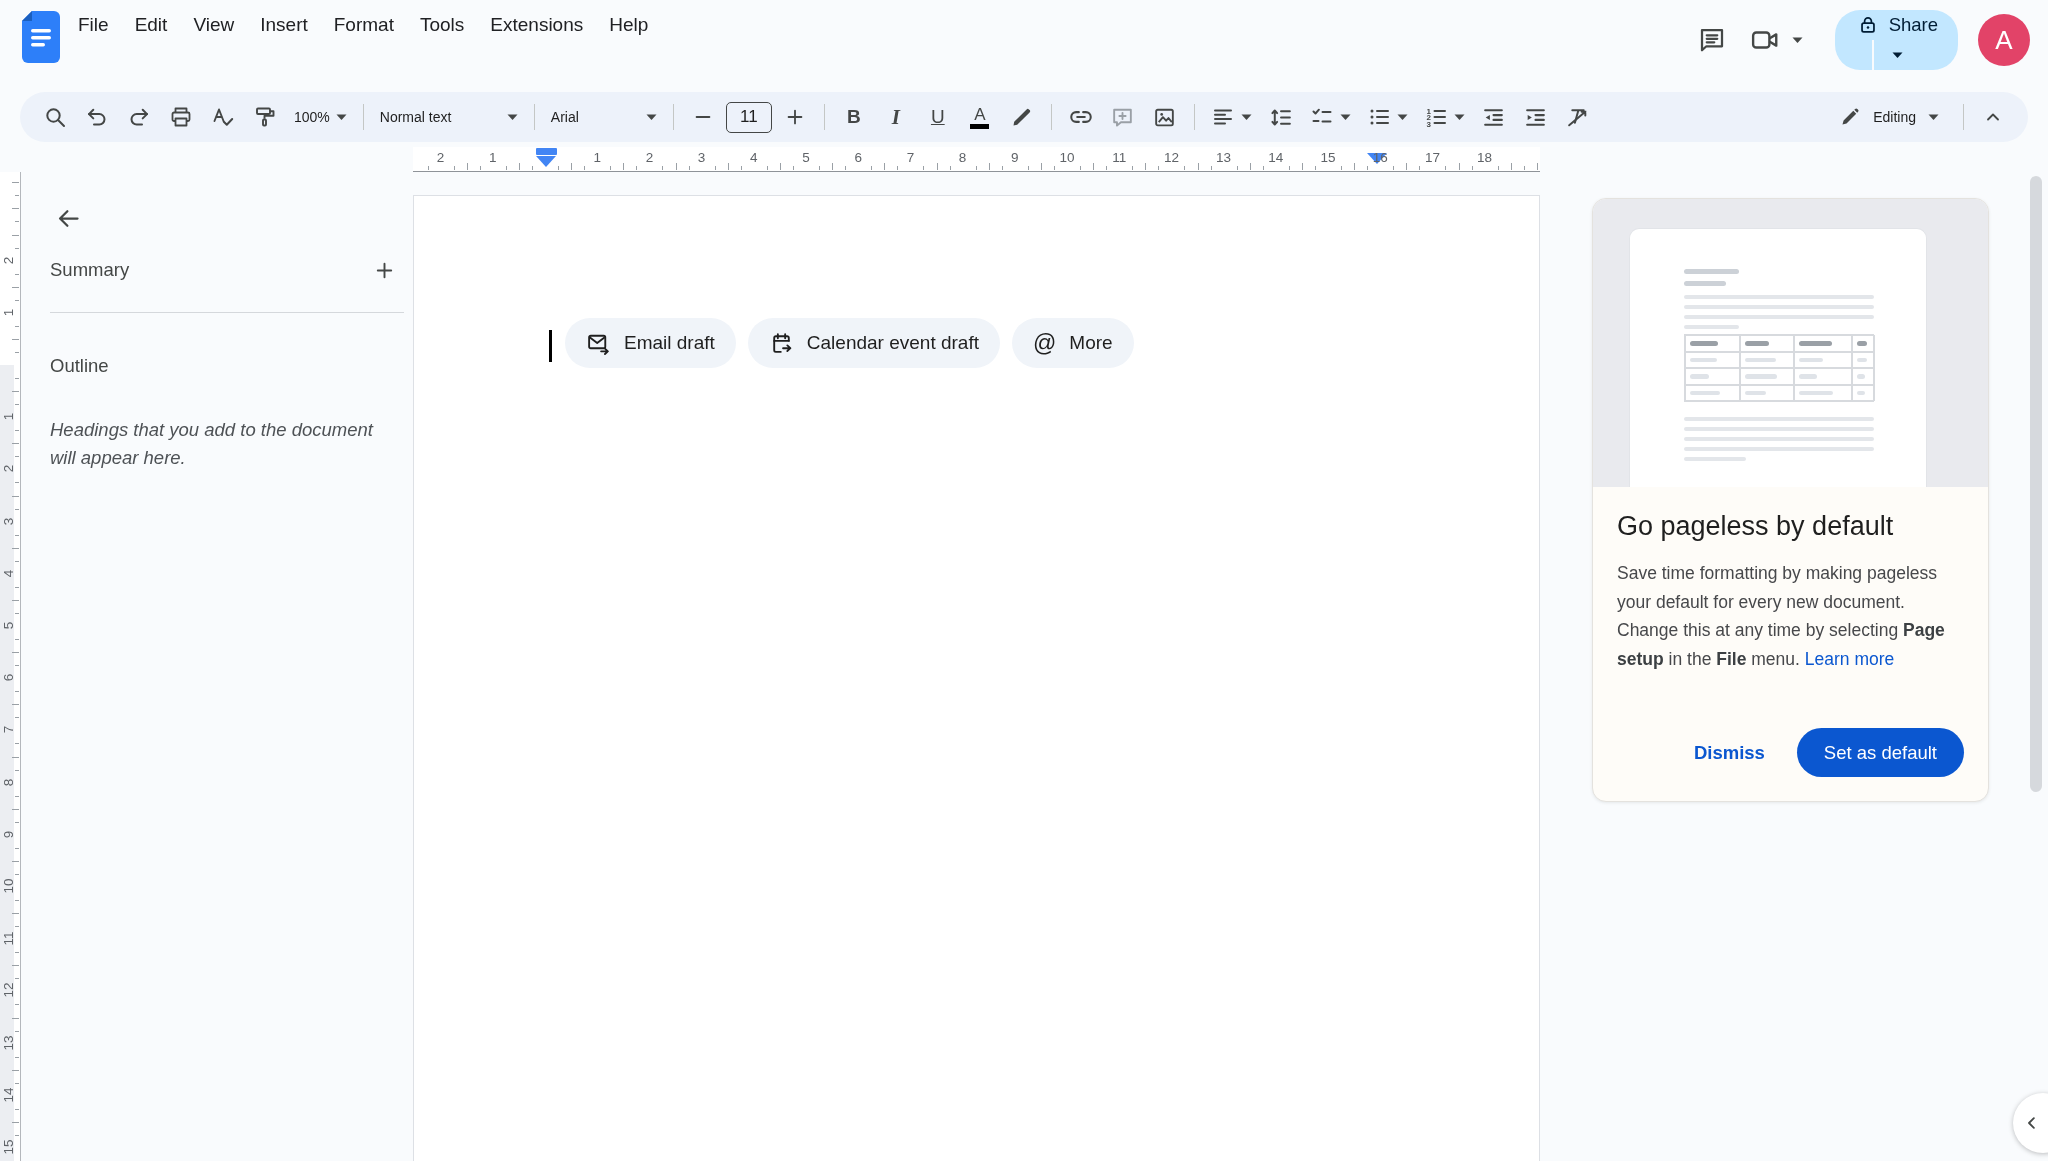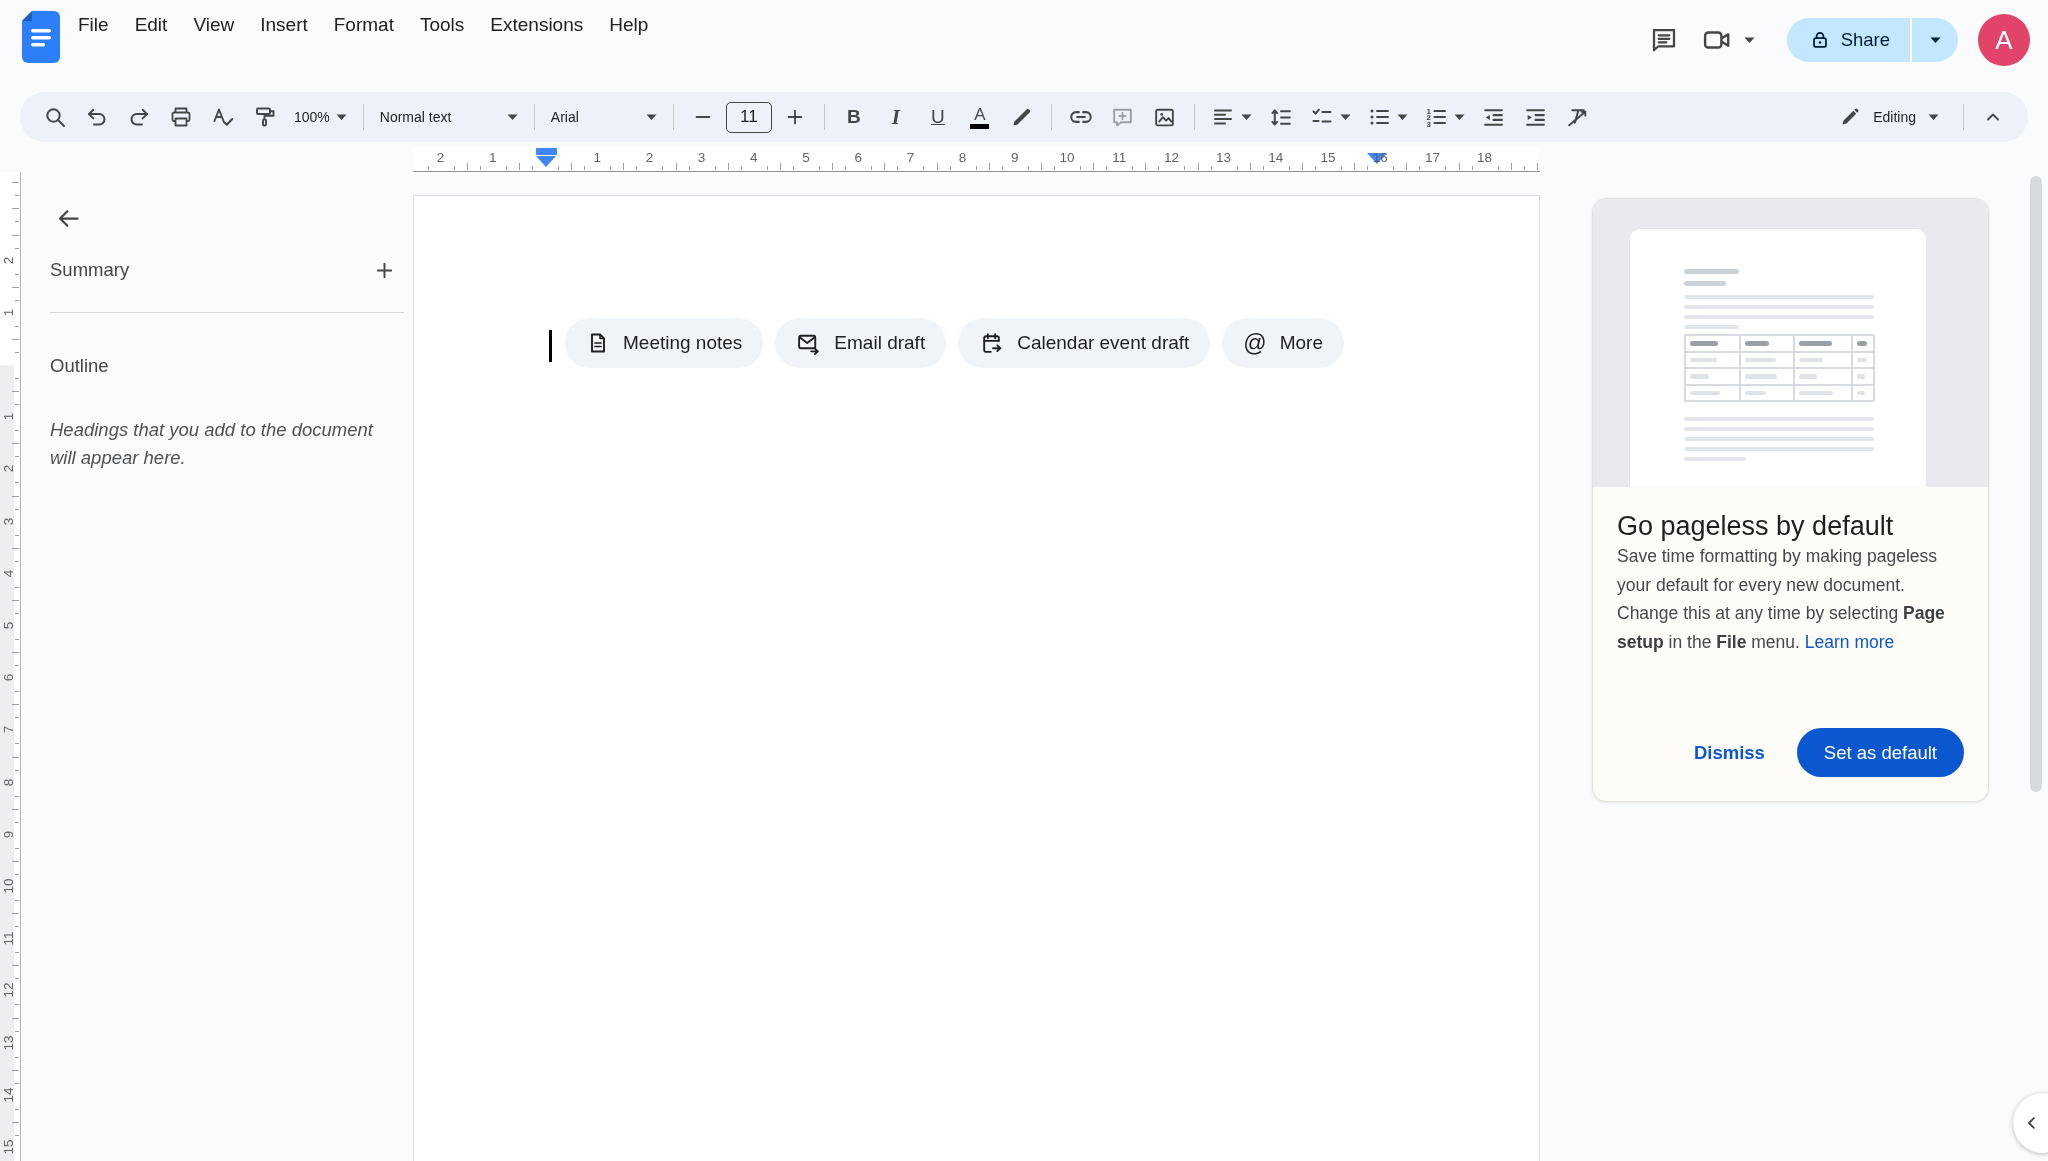--- a/index.html
+++ b/index.html
@@ -18,21 +18,21 @@
   .head-left { position:absolute; left:78px; top:8px; }
   .title-row { display:flex; align-items:center; height:34px; }
   .doc-title { font-size:23px; color:#1f1f1f; }
   .star-btn { margin-left:26px; cursor:pointer; }
   .menubar { display:flex; margin-top:2px; margin-left:-13px; }
   .menu-item { font-size:19px; color:#202124; padding:4px 13px; border-radius:8px; cursor:pointer; }
   .head-right { position:absolute; right:18px; top:12px; height:56px; display:flex; align-items:center; }
   .hbtn { width:56px; height:56px; display:flex; align-items:center; justify-content:center; border-radius:50%; cursor:pointer; }
   .meet-group { display:flex; align-items:center; margin-left:4px; cursor:pointer; padding:0 10px 0 6px; }
   .meet-group .caret { margin-left:12px; }
-  .share-pill { margin-left:22px; height:44px; background:var(--share_bg,#c2e7ff); border-radius:25px; display:flex; align-items:center; overflow:hidden; cursor:pointer; }
+  .share-pill { margin-left:22px; height:60px; background:var(--share_bg,#c2e7ff); border-radius:25px; display:flex; align-items:center; overflow:hidden; cursor:pointer;flex-direction:column; }
   .share-main { display:flex; align-items:center; gap:10px; padding:0 20px 0 22px; height:100%; color:var(--share_fg,#001d35); }
   .share-label { font-size:18.5px; font-weight:500; }
   .share-caret { width:48px; height:100%; display:flex; align-items:center; justify-content:center; border-left:2px solid #f9fbfd; }
   .avatar { margin-left:20px; width:52px; height:52px; border-radius:50%; background:var(--avatar_bg,#e24368); color:#fff; font-size:26px; display:flex; align-items:center; justify-content:center; cursor:pointer; }
 
   
   .toolbar { position:absolute; left:20px; top:92px; width:2008px; height:50px;
     background:var(--toolbar_bg,#edf2fa); border-radius:25px;
     display:flex; align-items:center; padding:0 16px; gap:4px; }
   .tb { min-width:38px; height:38px; display:flex; align-items:center; justify-content:center; border-radius:50%; cursor:pointer; flex:none; }
@@ -85,21 +85,21 @@
   .card-illus { position:relative; width:100%; height:288px; background:#e9eaee; }
   .mini-page { position:absolute; left:36px; top:29px; width:298px; height:259px; background:#fff; border:1px solid #e2e4e8; border-bottom:none; border-radius:10px 10px 0 0; }
   .sk { position:absolute; border-radius:3px; background:#e3e6ea; height:4px; }
   .sk.dark { background:#ccd1d7; height:5px; }
   .mini-table { position:absolute; left:54px; top:105px; width:190px; display:grid; grid-template-columns:55px 54px 58px 23px; border:1px solid #d7dade; }
   .mini-cell { height:16.5px; border:0.5px solid #d7dade; display:flex; align-items:center; padding:0 4px; }
   .pill { height:4.5px; border-radius:3px; background:#dfe3e8; width:70%; }
   .mini-cell.hdr .pill { background:#9aa0a6; height:5px; }
   .card-body { padding:24px 24px 0 24px; position:relative; height:316px; }
   .card-title { font-size:27px; color:#1f1f1f; font-weight:400; letter-spacing:0; }
-  .card-text { font-size:17.5px; line-height:28.5px; color:#47484b; width:352px; }
+  .card-text { margin-top:17px; font-size:17.5px; line-height:28.5px; color:#47484b; width:352px; }
   .card-text b { color:#3c4043; }
   .learn-link { color:var(--link_color,#0b57d0); cursor:pointer; text-decoration:none; }
   .card-actions { position:absolute; right:24px; bottom:26px; display:flex; align-items:center; gap:10px; }
   .dismiss-btn { color:var(--accent_blue,#0b57d0); font-size:18.5px; font-weight:600; padding:12px 22px; border-radius:24px; cursor:pointer; background:none; border:none; font-family:inherit; }
   .set-default-btn { background:var(--accent_blue,#0b57d0); color:#fff; font-size:18.5px; font-weight:500; height:49px; padding:0 27px; border-radius:25px; border:none; cursor:pointer; font-family:inherit; }
 
   
   .scroll-thumb { position:absolute; left:2030px; top:176px; width:12px; height:616px; border-radius:6px; background:#d6d9dd; }
   .fab { position:absolute; left:2013px; top:1093px; width:60px; height:60px; border-radius:50%; background:#fff; box-shadow:0 1px 5px rgba(0,0,0,.25); display:flex; align-items:center; cursor:pointer; padding-left:10px; }
 </style>
@@ -546,28 +546,20 @@
   </div>
   <div class="sidebar-divider"></div>
   <div class="outline-label">Outline</div>
   <div class="outline-placeholder">Headings that you add to the document will appear here.</div>
 </aside>
 
 <div class="page">
   <div class="cursor"></div>
   <div class="chips-row">
     <div class="chip">
-      <svg width="24" height="24" viewBox="0 0 24 24" fill="none" stroke="#1f1f1f" stroke-width="1.9" stroke-linejoin="round">
-          <path d="M6 3.5 h8 L18 7.5 V20.5 H6 Z"></path>
-          <path d="M14 3.5 V7.5 h4" stroke-width="1.6"></path>
-          <path d="M9 12 h6 M9 15.5 h6" stroke-linecap="round" stroke-width="1.7"></path>
-        </svg>
-      <span class="chip-label">Meeting notes</span>
-    </div>
-    <div class="chip">
       <svg width="25" height="25" viewBox="0 0 24 24" fill="none" stroke="#1f1f1f" stroke-width="1.8" stroke-linejoin="round">
           <rect x="3" y="4.5" width="15.5" height="12" rx="1.5"></rect>
           <path d="M3.5 6 L10.75 11.5 L18 6"></path>
           <path d="M14.5 19.5 h6.5 m-2.8 -2.6 l2.8 2.6 -2.8 2.6" stroke-linecap="round"></path>
         </svg>
       <span class="chip-label">Email draft</span>
     </div>
     <div class="chip">
       <svg width="25" height="25" viewBox="0 0 24 24" fill="none" stroke="#1f1f1f" stroke-width="1.8" stroke-linejoin="round">
           <path d="M19 10 V6.5 a1.5 1.5 0 0 0-1.5-1.5 h-11 A1.5 1.5 0 0 0 5 6.5 V18.5 a1.5 1.5 0 0 0 1.5 1.5 H12"></path>

